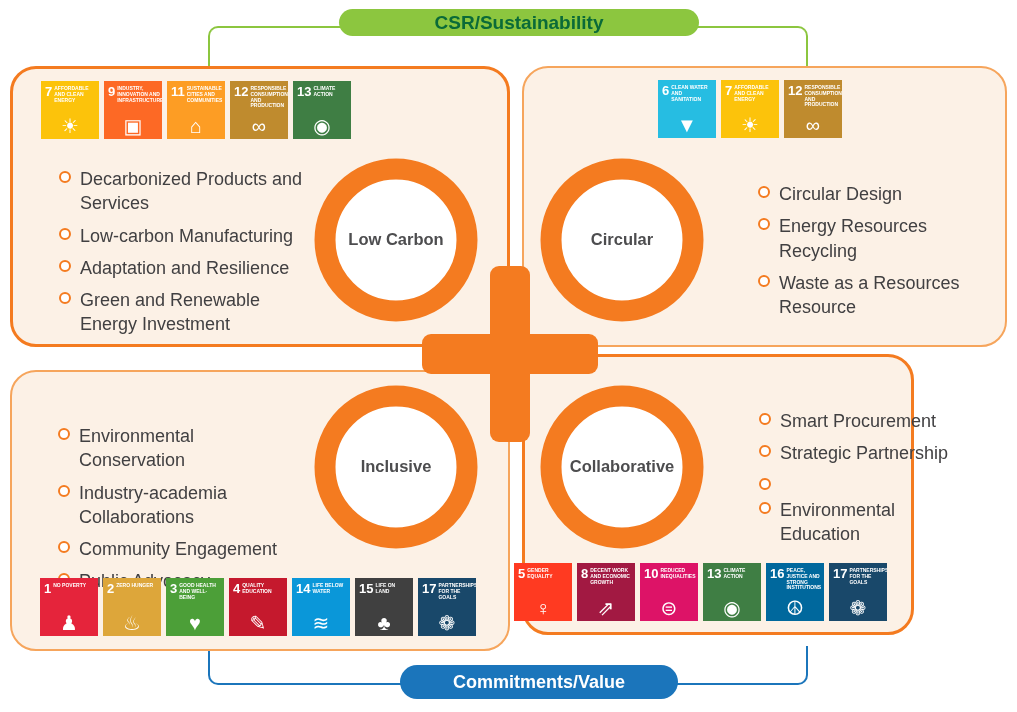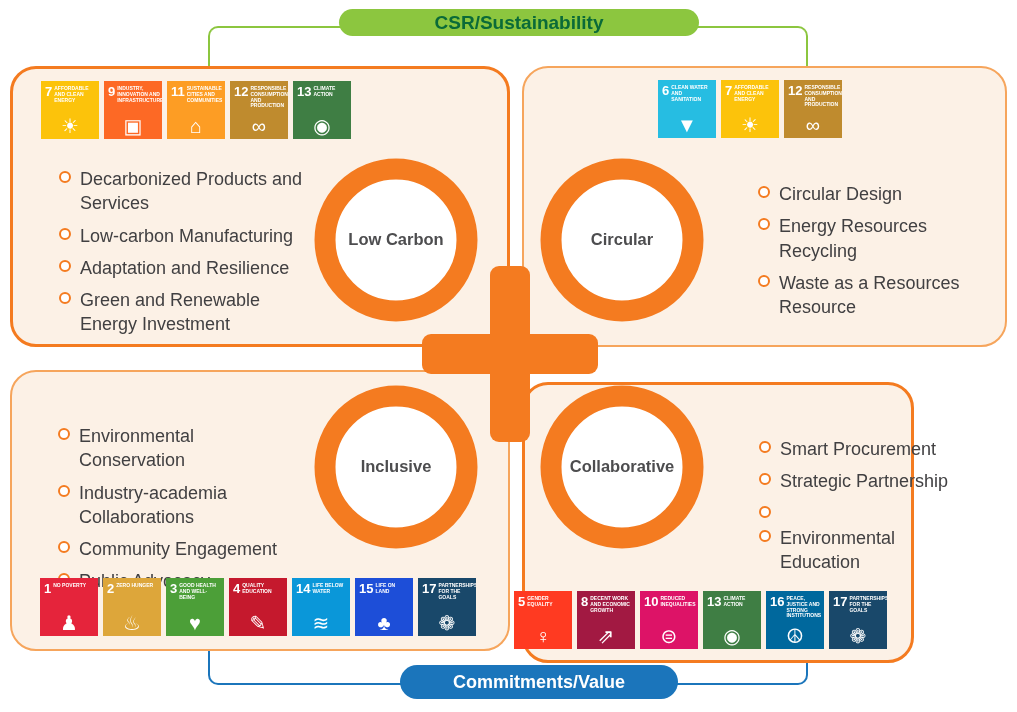--- a/index.html
+++ b/index.html
@@ -31,21 +31,21 @@
              border-right:2px solid var(--blue); border-bottom:2px solid var(--blue);
              border-bottom-right-radius:10px; }
 
   
   .panel { position:absolute; background:var(--panel-bg); border-radius:26px; z-index:2; box-sizing:border-box; }
   .panel.strong { border:3px solid var(--orange); }
   .panel.light  { border:2px solid var(--orange-light); }
   #panel-tl { left:10px;  top:66px;  width:500px; height:281px; }
   #panel-tr { left:522px; top:66px;  width:485px; height:281px; }
   #panel-bl { left:10px;  top:370px; width:500px; height:281px; }
-  #panel-br { left:522px; top:382px; width:392px; height:281px; }
+  #panel-br { left:522px; top:354px; width:392px; height:281px; }
 
   
   .sdg-row { position:absolute; display:flex; gap:5px; }
   #panel-tl .sdg-row { left:28px;  top:12px; }
   #panel-tr .sdg-row { left:134px; top:12px; }
   #panel-bl .sdg-row { left:28px;  top:206px; }
   #panel-br .sdg-row { right:24px; top:206px; }
   .sdg { width:58px; height:58px; color:#ffffff; position:relative; overflow:hidden;
          padding:4px 3px 2px 4px; box-sizing:border-box; flex:0 0 auto; }
   .sdg-head { display:flex; gap:2px; align-items:flex-start; }
@@ -232,21 +232,21 @@
           </div>
           <div class="sdg-icon">✎</div>
         </div>
         <div class="sdg" style="background: rgb(10, 151, 217);">
           <div class="sdg-head">
             <span class="sdg-num">14</span>
             <span class="sdg-title">LIFE BELOW WATER</span>
           </div>
           <div class="sdg-icon">≋</div>
         </div>
-        <div class="sdg" style="background: #1d4ed8;">
+        <div class="sdg" style="background: #404040;">
           <div class="sdg-head">
             <span class="sdg-num">15</span>
             <span class="sdg-title">LIFE ON LAND</span>
           </div>
           <div class="sdg-icon">♣</div>
         </div>
         <div class="sdg" style="background: rgb(25, 72, 106);">
           <div class="sdg-head">
             <span class="sdg-num">17</span>
             <span class="sdg-title">PARTNERSHIPS FOR THE GOALS</span>

